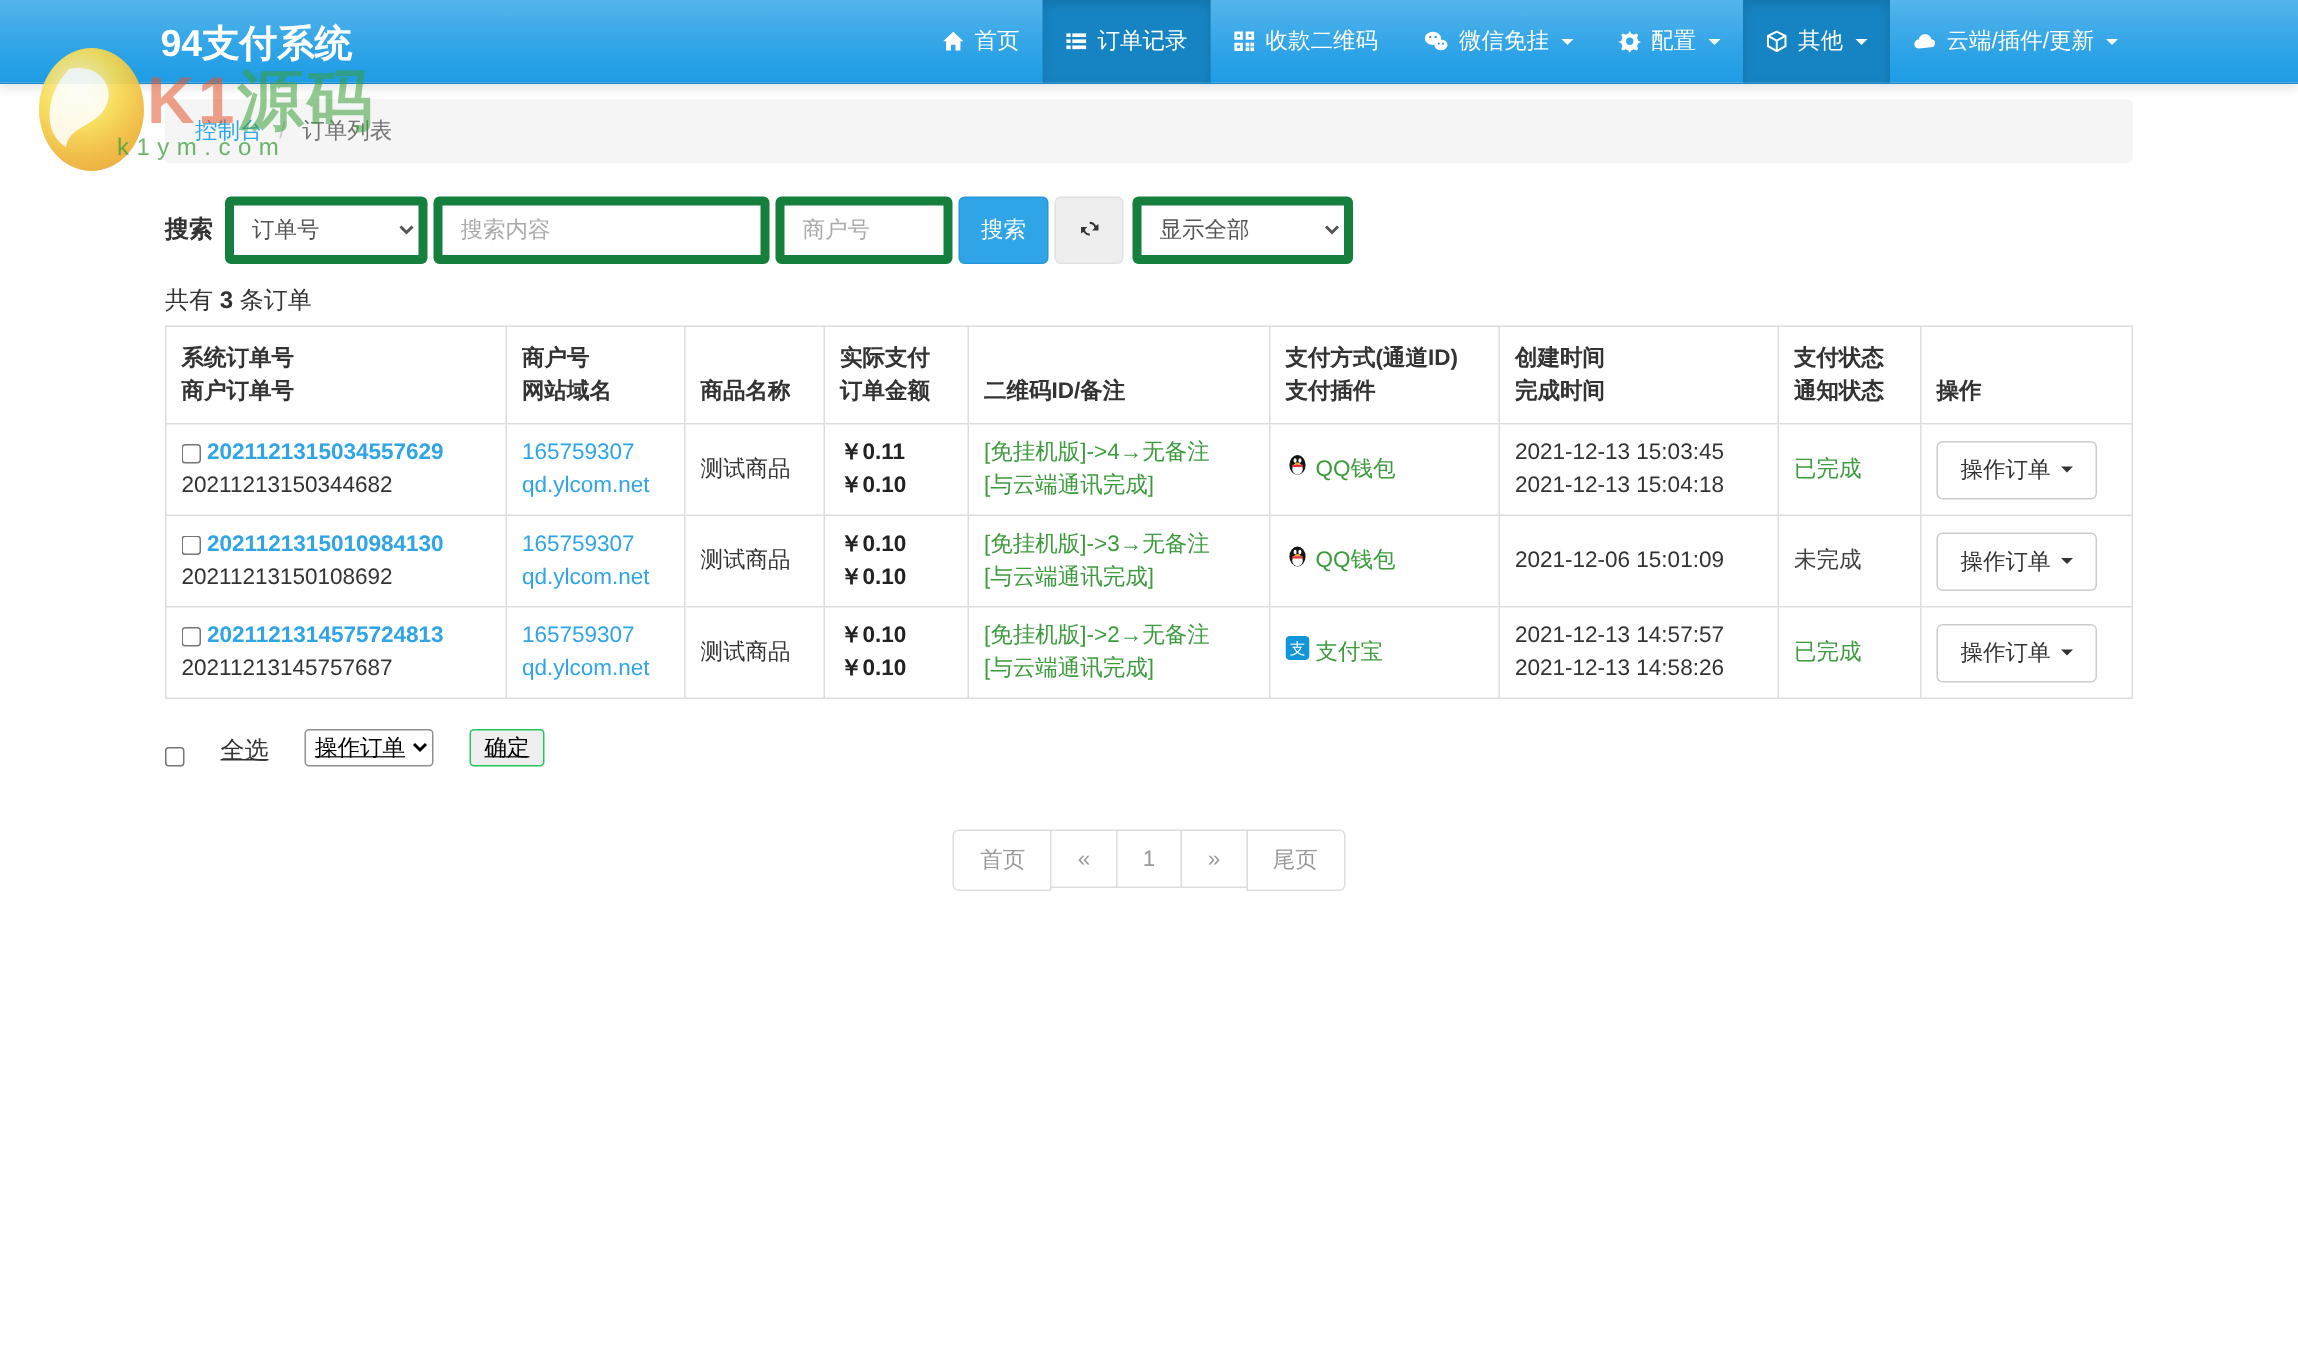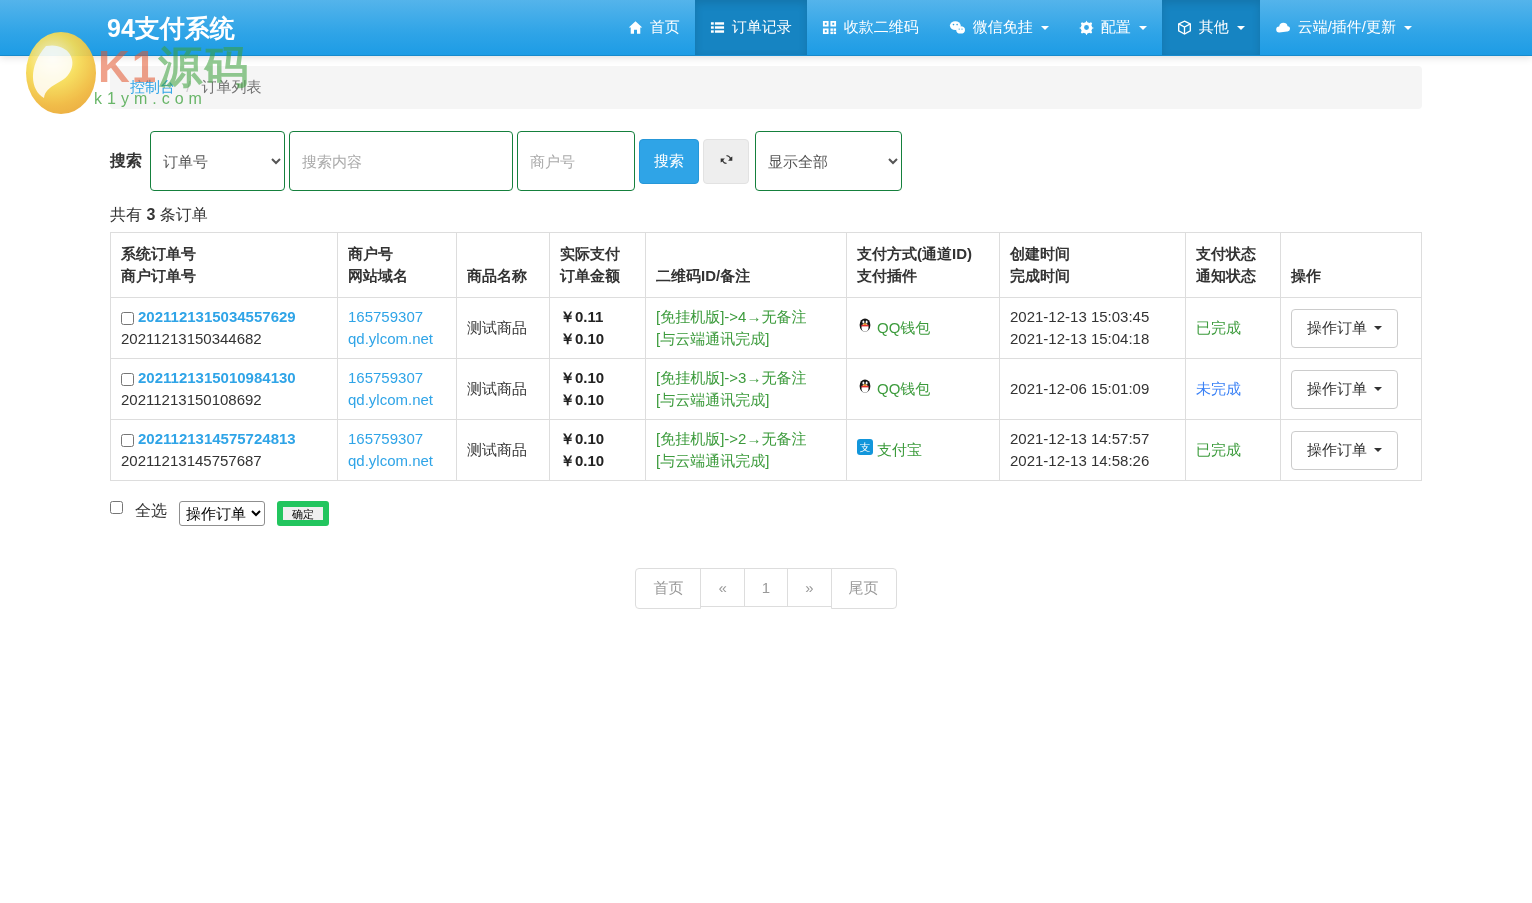--- a/index.html
+++ b/index.html
@@ -25,34 +25,34 @@
 
   
   .watermark { position:absolute; top:32px; left:26px; z-index:60; pointer-events:none; width:320px; height:90px; }
   .wm-egg { position:absolute; left:0; top:0; width:70px; height:82px; border-radius:50%;
     background:radial-gradient(circle at 38% 32%, #fdf7d0 0%, #f7dd55 35%, #f0b93b 65%, #e79a2e 100%);
     opacity:.92; }
   .wm-egg svg { position:absolute; left:0; top:0; }
   .wm-title { position:absolute; left:72px; top:6px; font-size:44px; font-weight:bold; letter-spacing:2px; opacity:.55; white-space:nowrap; }
   .wm-title .k1 { color:#e4572e; }
   .wm-title .ym { color:#3aa03a; }
-  .wm-site { position:absolute; left:68px; top:58px; font-size:16px; letter-spacing:5px; color:#3aa03a; opacity:.75; }
+  .wm-site { position:absolute; left:52px; top:58px; font-size:16px; letter-spacing:5px; color:#3aa03a; opacity:.75; }
 
   
   .container { width:1312px; margin:0 auto; }
 
   .breadcrumb { margin-top:10px; background:#f5f5f5; border-radius:4px; padding:12px 20px; color:#999; font-size:15px; }
   .breadcrumb a { color:#2fa4e7; text-decoration:none; cursor:pointer; }
   .breadcrumb .sep { margin:0 7px; color:#ccc; }
   .breadcrumb .current { color:#737373; }
 
   
   .search-row { display:flex; align-items:center; margin-top:22px; }
   .search-label { font-weight:bold; font-size:16px; margin-right:8px; }
-  .ctl { height:60px; border:1px solid #15803d; border-radius:4px; font-size:15px; color:#555; background:#fff; }
+  .ctl { height:45px; border:6px solid #15803d; border-radius:4px; font-size:15px; color:#555; background:#fff; }
   select.ctl { padding:0 8px; }
   input.ctl { padding:0 12px; }
   input.ctl::placeholder { color:#aaa; }
   .sel-type { width:135px; margin-right:4px; }
   .inp-content { width:224px; margin-right:4px; }
   .inp-merchant { width:118px; margin-right:4px; }
   .btn-search { width:60px; height:45px; background:#2fa4e7; color:#fff; border:1px solid #2697d8; border-radius:4px; font-size:15px; cursor:pointer; margin-right:4px; }
   .btn-refresh { width:46px; height:45px; background:#eee; border:1px solid #e2e2e2; border-radius:4px; cursor:pointer; display:flex; align-items:center; justify-content:center; margin-right:6px; }
   .sel-filter { width:147px; }
 
@@ -63,29 +63,29 @@
   table.orders { width:100%; border-collapse:collapse; table-layout:fixed; }
   table.orders th, table.orders td { border:1px solid #ddd; padding:8px 10px; line-height:22px; font-size:15px; text-align:left; }
   table.orders th { vertical-align:bottom; font-weight:bold; color:#333; padding-top:10px; padding-bottom:10px; }
   table.orders td { vertical-align:middle; }
   a.lnk { color:#2fa4e7; text-decoration:none; cursor:pointer; }
   .order-link { font-weight:bold; }
   .amount { font-weight:bold; color:#222; }
   .note { color:#3c9b3c; }
   .method { color:#3c9b3c; display:flex; align-items:center; gap:4px; }
   .status-done { color:#3c9b3c; }
-  .status-undone { color:#3b82f6; }
+  .status-undone { color:#404040; }
   .row-check { margin-right:4px; vertical-align:middle; }
   .btn-action { background:#fff; border:1px solid #ccc; border-radius:4px; padding:9px 15px; font-size:15px; color:#333; cursor:pointer; display:inline-flex; align-items:center; gap:7px; }
   .btn-action .caret { width:0; height:0; border-left:4px solid transparent; border-right:4px solid transparent; border-top:4px solid #333; }
 
   
-  .bulk { display:flex; align-items:flex-start; gap:12px; margin:20px 0 0; font-size:16px; }
+  .bulk { display:flex; align-items:flex-end; gap:24px; margin:20px 0 0; font-size:16px;text-decoration:underline; }
   .bulk select { height:25px; font-size:15px; border:1px solid #8f8f8f; border-radius:3px; background:#fff; padding:0 2px; }
-  .bulk button { height:25px; font-size:11px; border:6px solid #22c55e; border-radius:3px; background:#efefef; padding:0 9px; cursor:pointer; }
+  .bulk button { height:25px; font-size:15px; border:1px solid #22c55e; border-radius:3px; background:#efefef; padding:0 9px; cursor:pointer; }
 
   
   .pager-wrap { display:flex; justify-content:center; margin-top:42px; }
   .pager { display:inline-flex; list-style:none; }
   .pager li a { display:block; padding:10px 17px; border:1px solid #ddd; margin-left:-1px; background:#fff; color:#999; text-decoration:none; font-size:15px; cursor:pointer; }
   .pager li:first-child a { border-radius:4px 0 0 4px; margin-left:0; }
   .pager li:last-child a { border-radius:0 4px 4px 0; }
 
   .pay-icon { display:inline-block; flex:0 0 auto; }
 </style>

